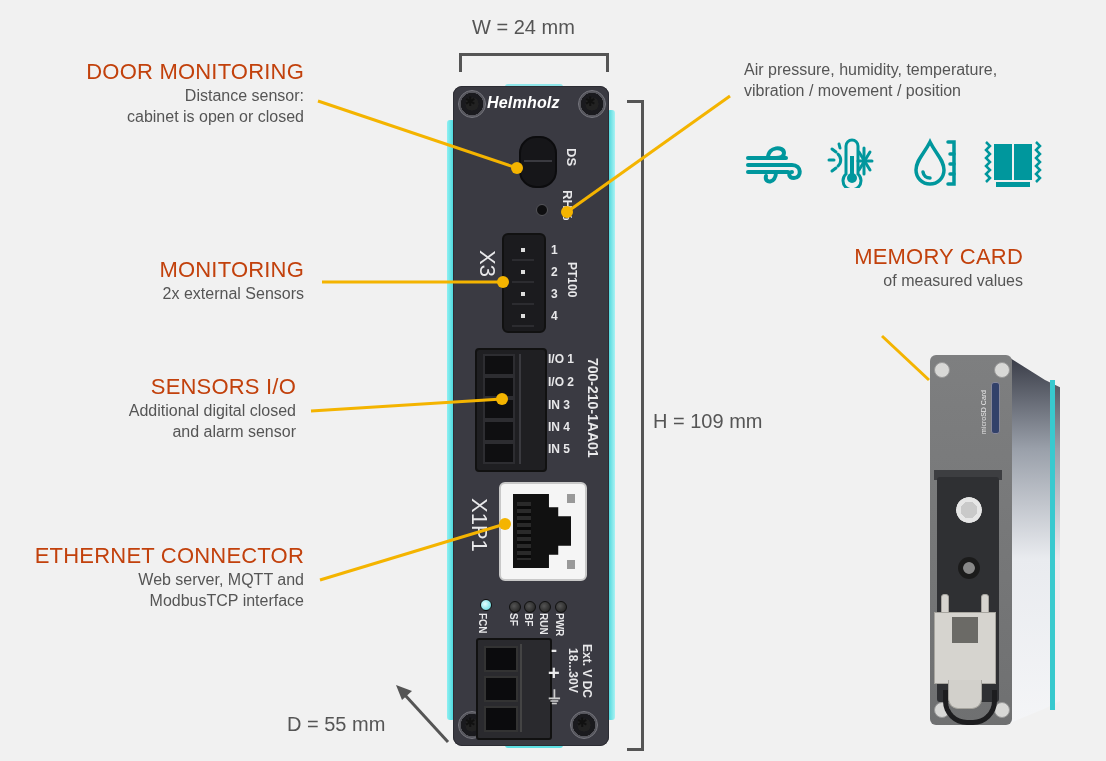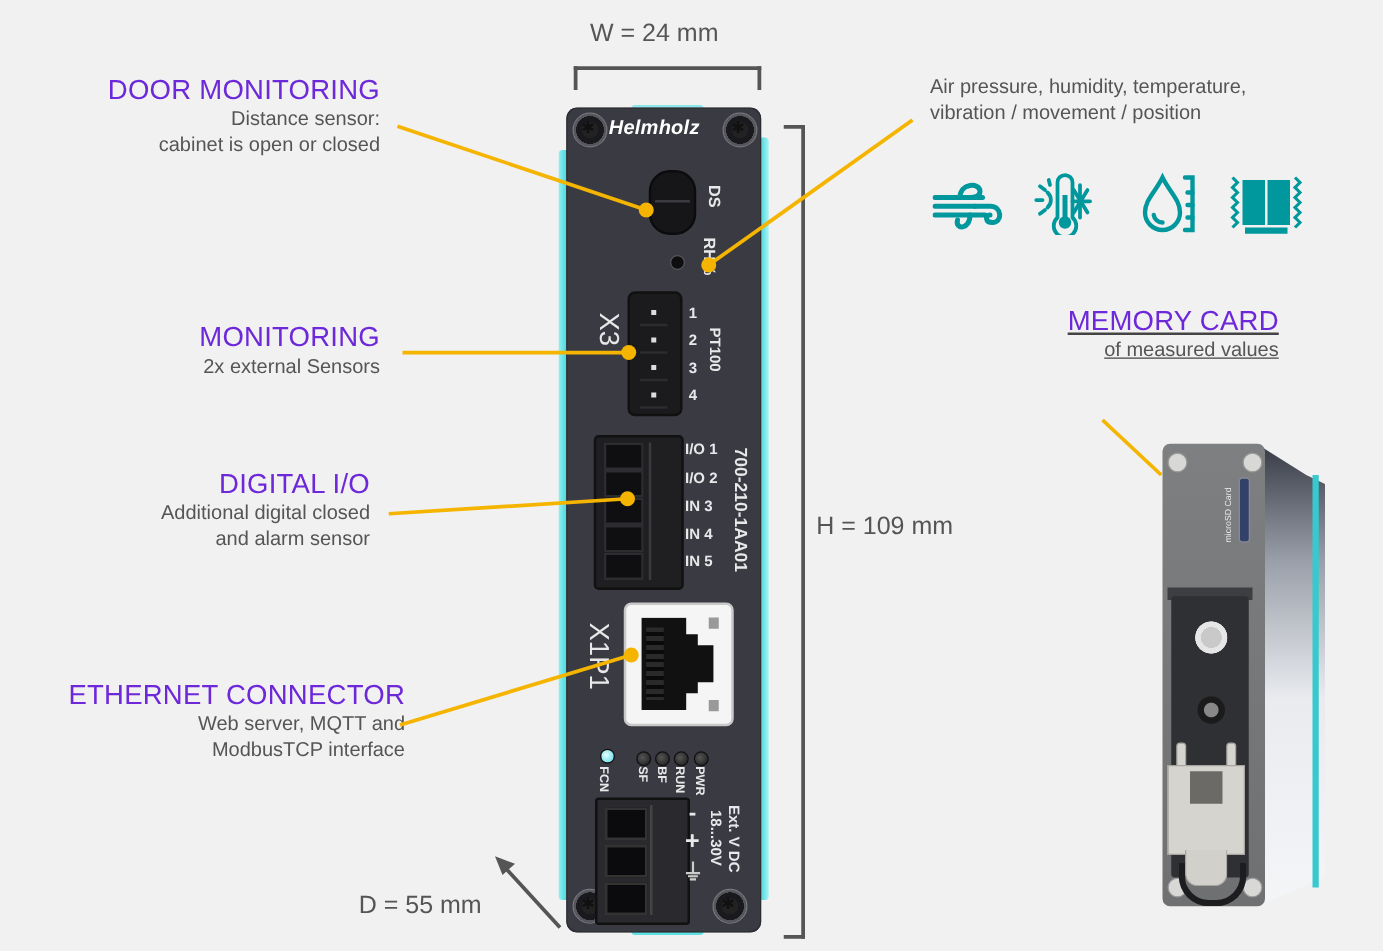--- a/index.html
+++ b/index.html
@@ -4,21 +4,21 @@
 <style>
   html, body { margin: 0; padding: 0; }
   body {
     width: 1106px; height: 761px; overflow: hidden;
     background: #f1f1f1;
     font-family: "Liberation Sans", "DejaVu Sans", sans-serif;
     position: relative;
     color: #444;
   }
   .abs { position: absolute; }
-  .callout-title { font-size: 22px; color: #6d28d9; letter-spacing: 0.2px; white-space: nowrap; }
+  .callout-title { font-size: 22px; color: #c2410c; letter-spacing: 0.2px; white-space: nowrap; }
   .callout-desc  { font-size: 16px; color: #555; line-height: 21px; white-space: nowrap; }
   .right { text-align: right; }
   .left  { text-align: left; }
   .dim-label { font-size: 20px; color: #555; white-space: nowrap; }
 
   
   #device {
     position: absolute; left: 453px; top: 86px; width: 156px; height: 660px;
     background: #3a3a42;
     border-radius: 9px;
@@ -104,37 +104,37 @@
   <div class="callout-desc">Distance sensor:</div>
   <div class="callout-desc">cabinet is open or closed</div>
 </div>
 
 <div class="abs right" style="right:802px; top:257px;">
   <div class="callout-title">MONITORING</div>
   <div class="callout-desc">2x external Sensors</div>
 </div>
 
 <div class="abs right" style="right:810px; top:374px;">
-  <div class="callout-title">DIGITAL I/O</div>
+  <div class="callout-title">SENSORS I/O</div>
   <div class="callout-desc">Additional digital closed</div>
   <div class="callout-desc">and alarm sensor</div>
 </div>
 
-<div class="abs right" style="right:782px; top:543px;">
+<div class="abs right" style="right:802px; top:543px;">
   <div class="callout-title">ETHERNET CONNECTOR</div>
   <div class="callout-desc">Web server, MQTT and</div>
   <div class="callout-desc">ModbusTCP interface</div>
 </div>
 
 <div class="abs left" style="left:744px; top:59px;">
   <div class="callout-desc">Air pressure, humidity, temperature,</div>
   <div class="callout-desc">vibration / movement / position</div>
 </div>
 
-<div class="abs right" style="right:83px; top:244px;text-decoration:underline;">
+<div class="abs right" style="right:83px; top:244px;">
   <div class="callout-title">MEMORY CARD</div>
   <div class="callout-desc">of measured values</div>
 </div>
 
 <div class="icon-box" style="left:746px;">
   <svg width="60" height="50" viewBox="0 0 60 50">
     <g fill="none" stroke="#00979d" stroke-width="4" stroke-linecap="round">
       <line x1="2" y1="20" x2="40" y2="20"></line>
       <line x1="2" y1="27" x2="34" y2="27"></line>
       <line x1="2" y1="34" x2="42" y2="34"></line>

